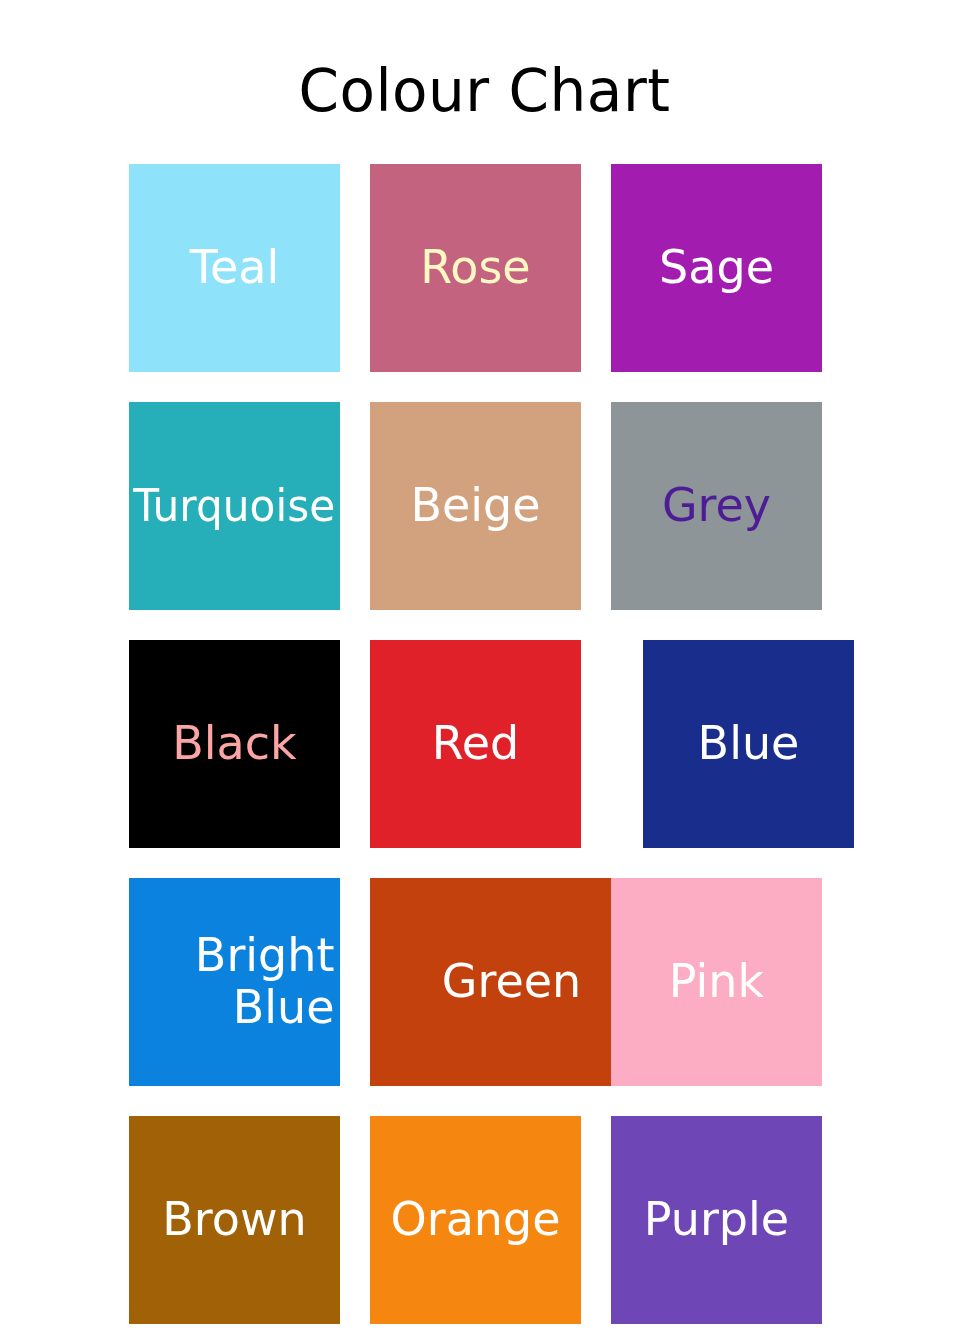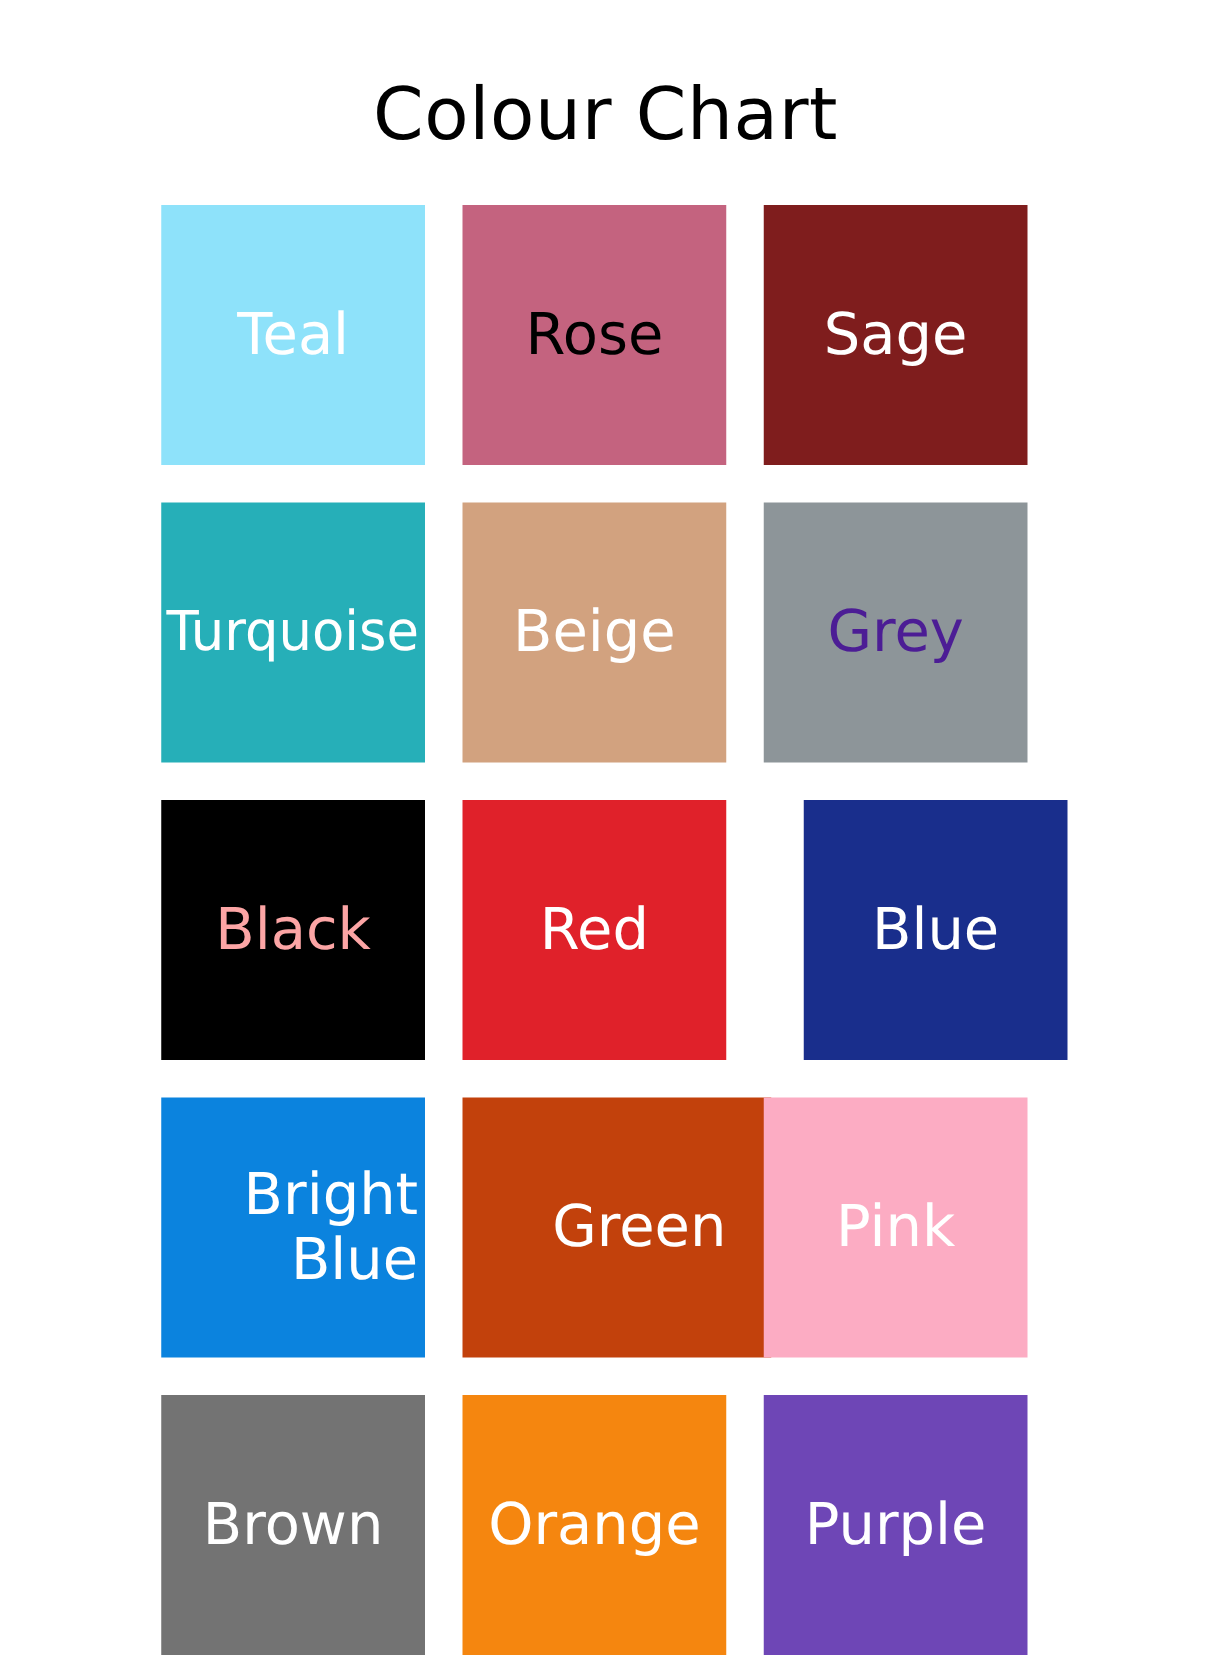--- a/index.html
+++ b/index.html
@@ -87,23 +87,23 @@
 
 <div class="page">
 
   <h1 class="chart-title">Colour Chart</h1>
 
   <div class="swatch-grid">
       <div class="swatch" style="background-color: rgb(142, 226, 250);">
         <span class="swatch-label" style="color: rgb(255, 255, 255);">Teal</span>
       </div>
       <div class="swatch" style="background-color: rgb(196, 99, 127);">
-        <span class="swatch-label" style="color: #000000;">Rose</span>
+        <span class="swatch-label" style="color: #fef9c3;">Rose</span>
       </div>
-      <div class="swatch" style="background-color: #7f1d1d;">
+      <div class="swatch" style="background-color: #a21caf;">
         <span class="swatch-label" style="color: rgb(255, 255, 255);">Sage</span>
       </div>
       <div class="swatch" style="background-color: rgb(38, 175, 184);">
         <span class="swatch-label tight" style="color: rgb(255, 255, 255);">Turquoise</span>
       </div>
       <div class="swatch" style="background-color: rgb(210, 162, 127);">
         <span class="swatch-label" style="color: rgb(255, 255, 255);">Beige</span>
       </div>
       <div class="swatch" style="background-color: rgb(141, 149, 153);">
         <span class="swatch-label" style="color: #4c1d95;">Grey</span>
@@ -119,21 +119,21 @@
       </div>
       <div class="swatch" style="background-color: rgb(11, 131, 222);">
         <span class="swatch-label wrap" style="color: rgb(255, 255, 255); text-align: right;">Bright Blue</span>
       </div>
       <div class="swatch" style="background-color: #c2410c; padding-left: 36px;">
         <span class="swatch-label" style="color: rgb(255, 255, 255);">Green</span>
       </div>
       <div class="swatch" style="background-color: rgb(252, 172, 195);">
         <span class="swatch-label" style="color: rgb(255, 255, 255);">Pink</span>
       </div>
-      <div class="swatch" style="background-color: #737373;">
+      <div class="swatch" style="background-color: #a16207;">
         <span class="swatch-label" style="color: rgb(255, 255, 255);">Brown</span>
       </div>
       <div class="swatch" style="background-color: rgb(245, 134, 15);">
         <span class="swatch-label" style="color: rgb(255, 255, 255);">Orange</span>
       </div>
       <div class="swatch" style="background-color: rgb(110, 70, 182);">
         <span class="swatch-label" style="color: rgb(255, 255, 255);">Purple</span>
       </div>
     </div>
 

